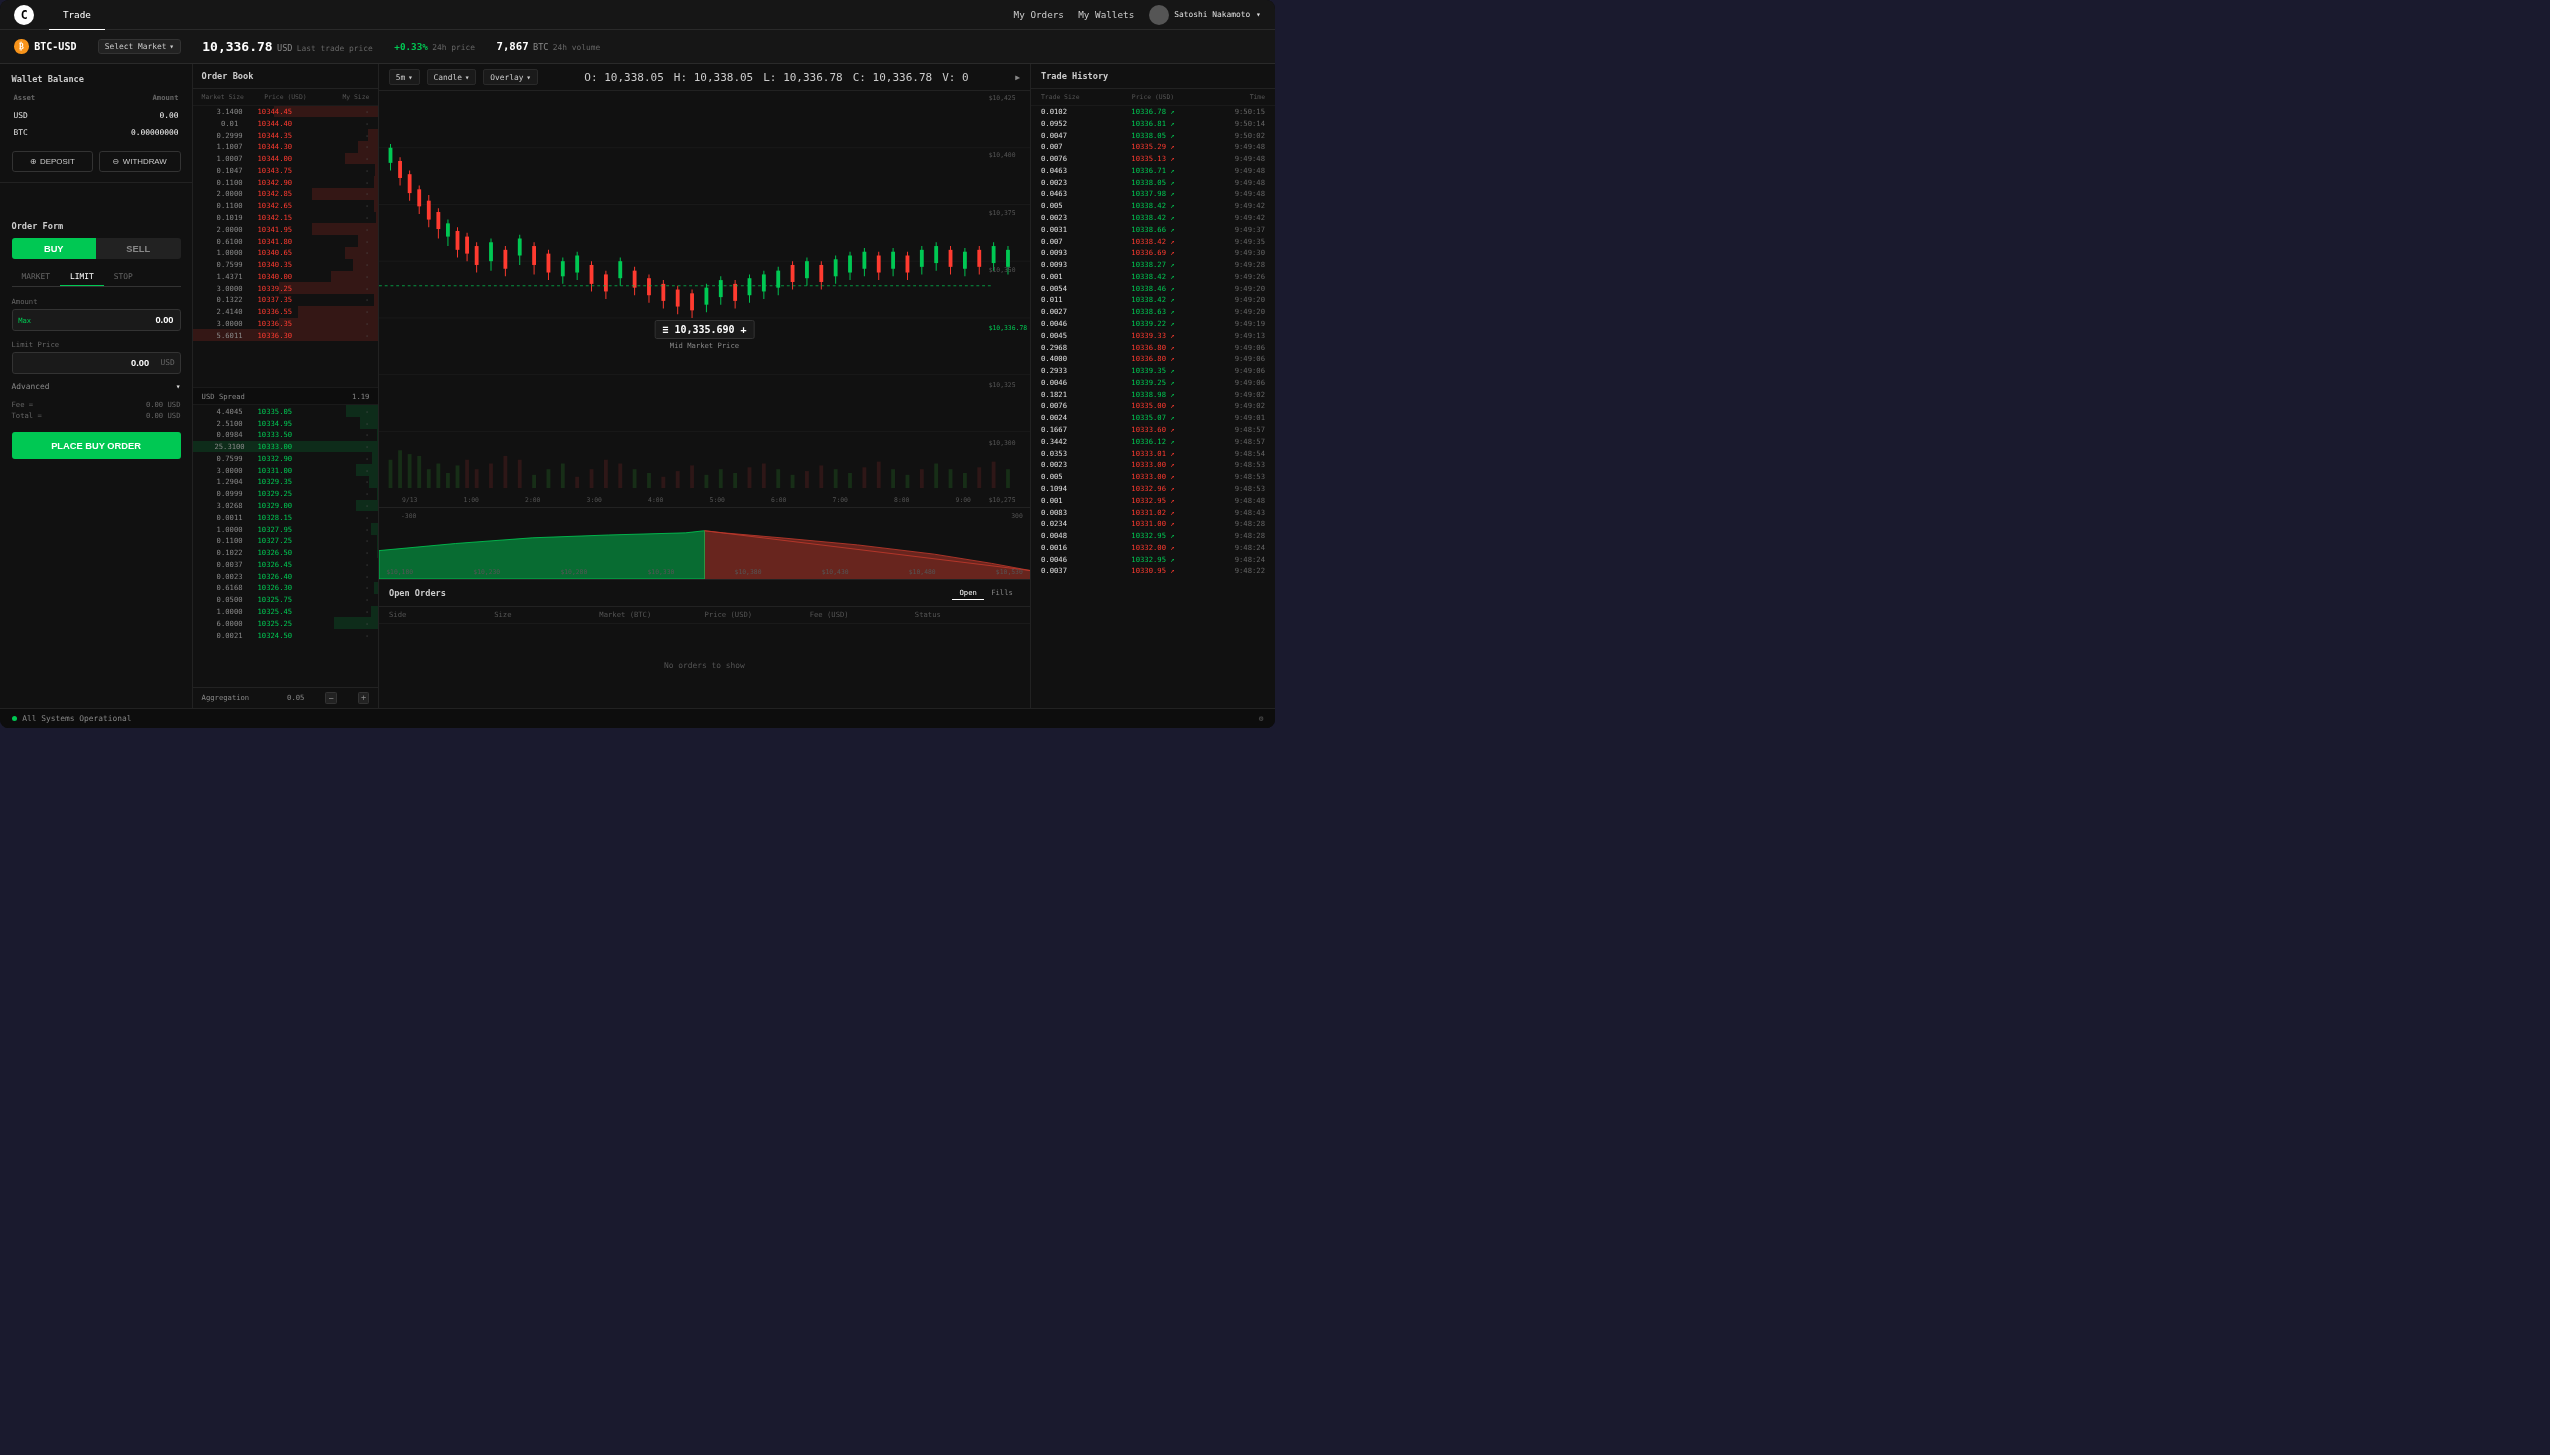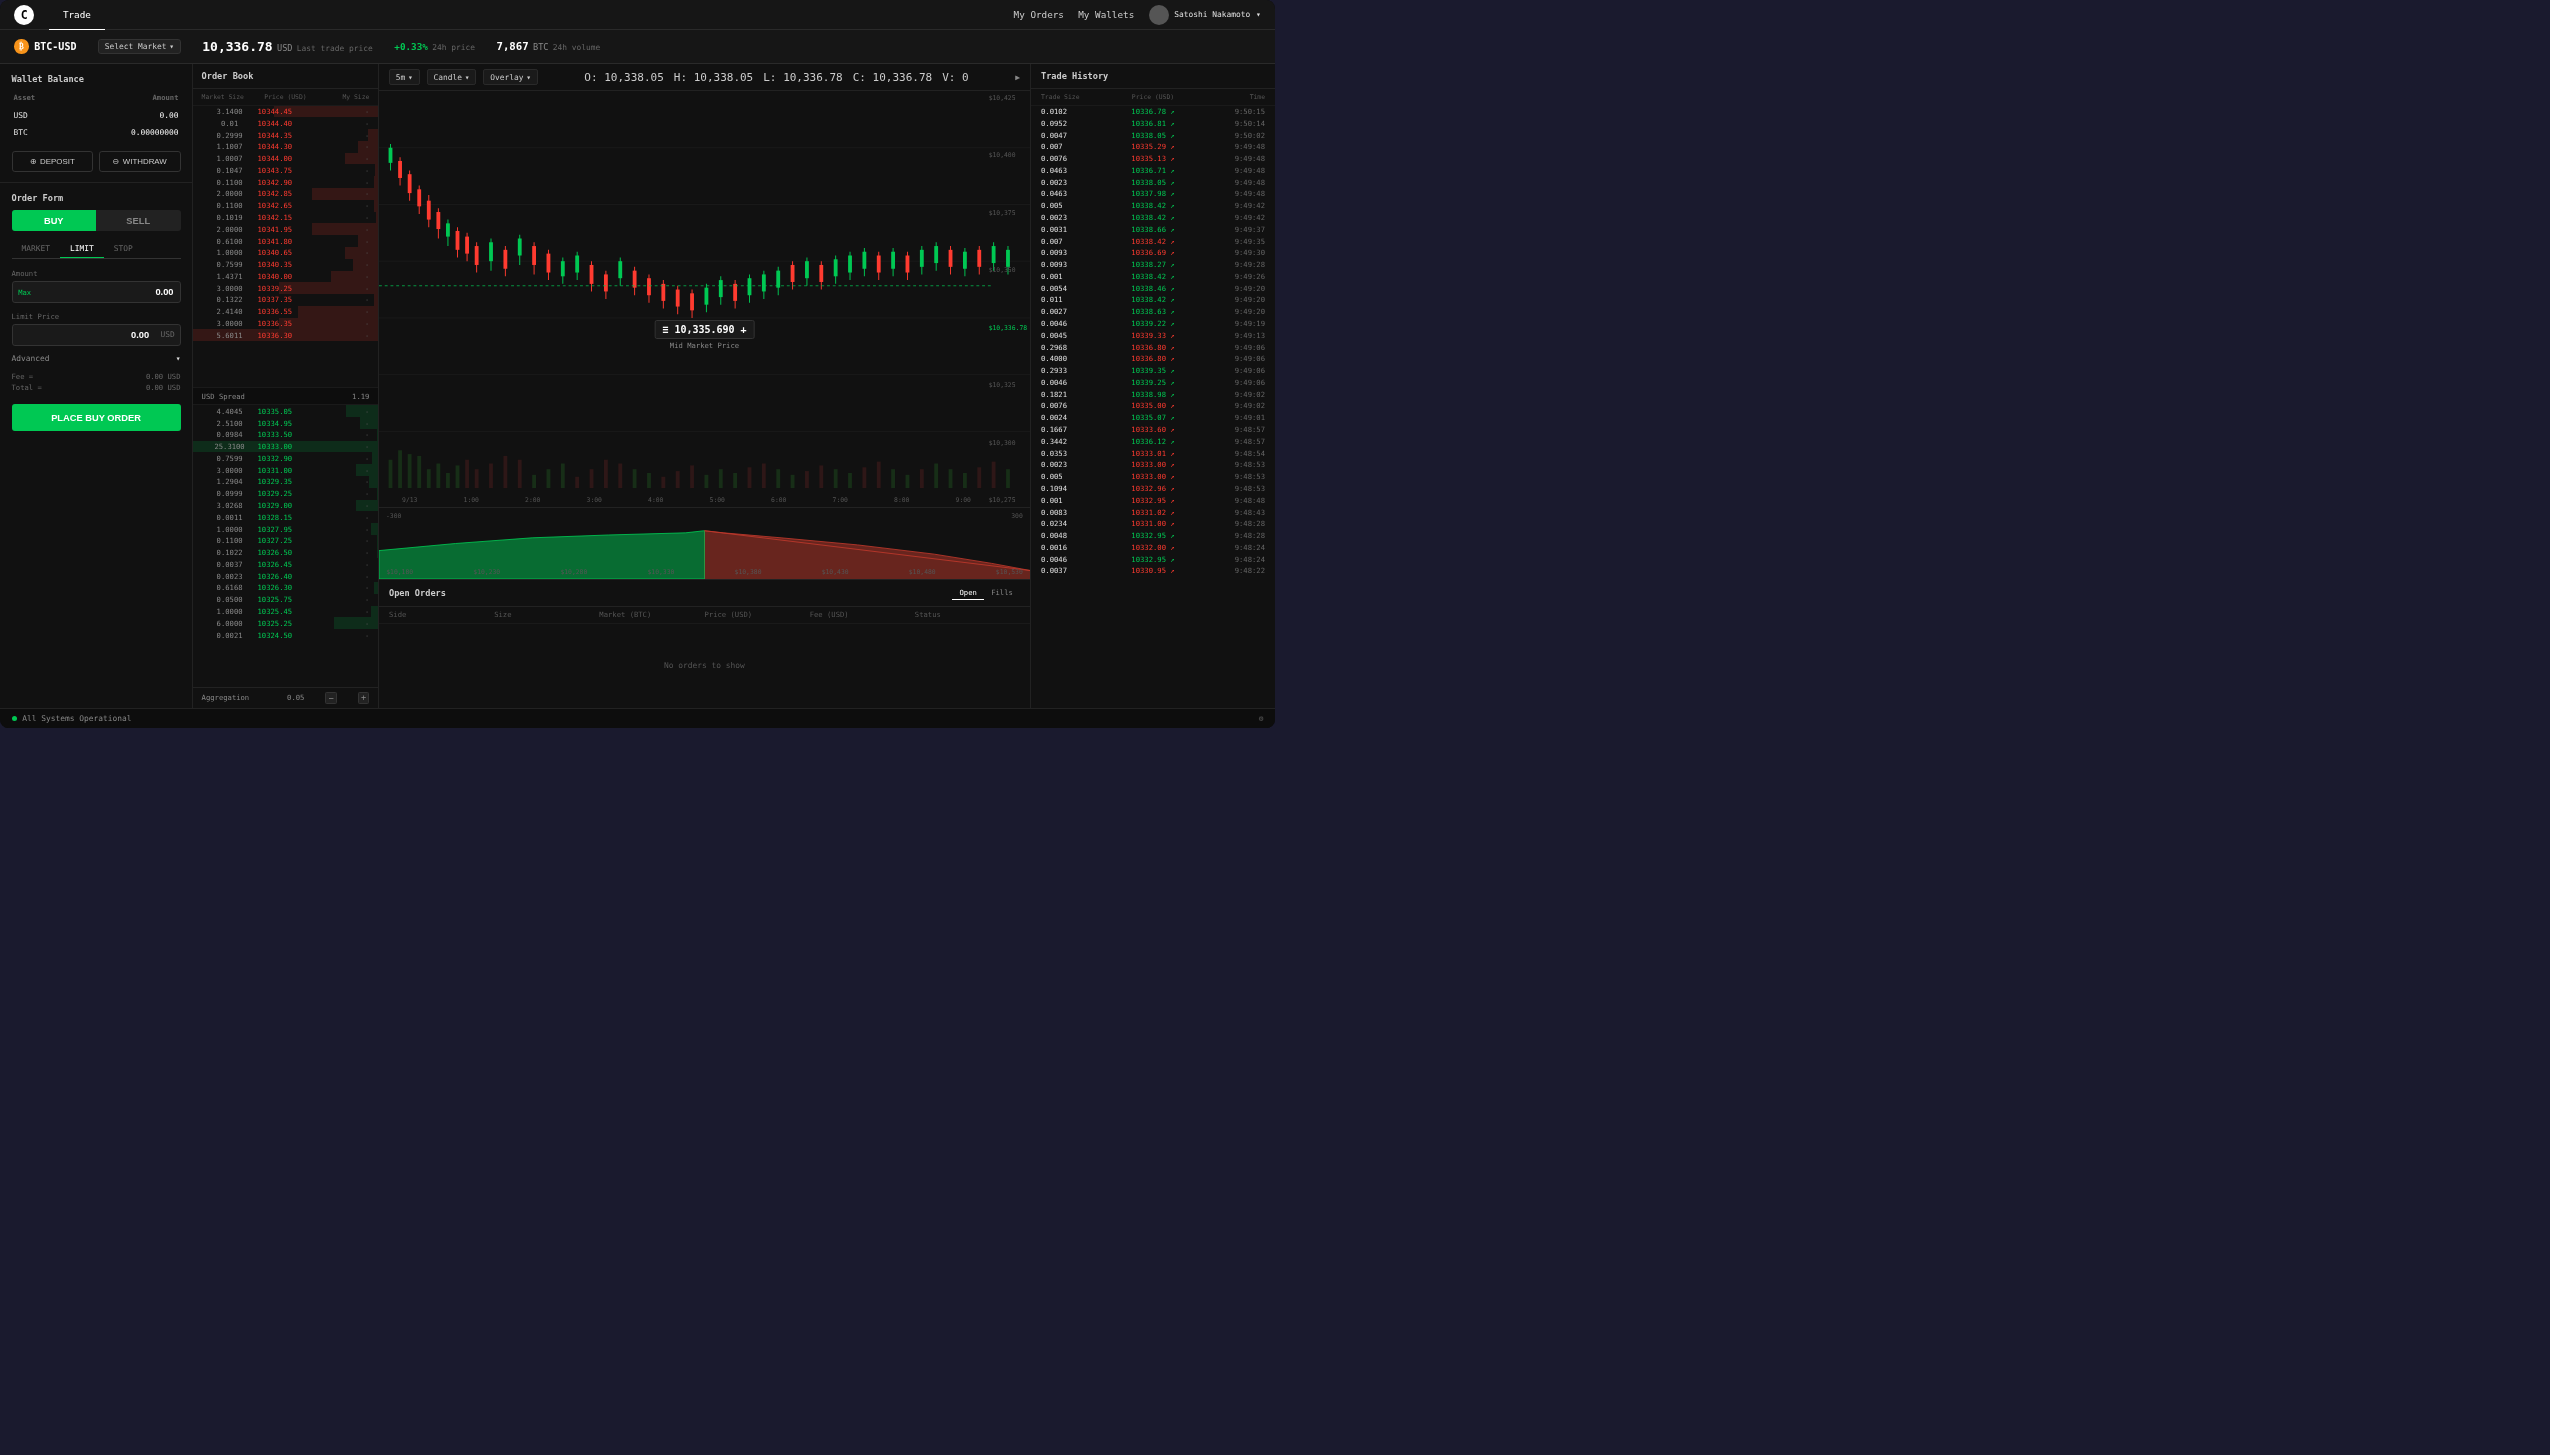--- a/index.html
+++ b/index.html
@@ -168,20 +168,21 @@
       overflow: hidden;
     }
     
     .left-panel {
       width: 193px;
       background: #111;
       border-right: 0.7px solid #222;
       display: flex;
       flex-direction: column;
       flex-shrink: 0;
+      gap: 28px;
     }
     .panel-section {
       padding: 10px 11.5px;
       border-bottom: 0.7px solid #222;
     }
     .panel-title {
       font-size: 8.6px;
       font-weight: 600;
       color: #ccc;
       margin-bottom: 7.2px;
@@ -1263,21 +1264,21 @@
         <div style="position:absolute;bottom:2.9px;left:0;right:0;display:flex;justify-content:space-between;padding:0 7.2px;">
           <span style="font-size:6.4px;color:#555;">$10,180</span>
           <span style="font-size:6.4px;color:#555;">$10,230</span>
           <span style="font-size:6.4px;color:#555;">$10,280</span>
           <span style="font-size:6.4px;color:#555;">$10,330</span>
           <span style="font-size:6.4px;color:#555;">$10,380</span>
           <span style="font-size:6.4px;color:#555;">$10,430</span>
           <span style="font-size:6.4px;color:#555;">$10,480</span>
           <span style="font-size:6.4px;color:#555;">$10,530</span>
         </div>
-        <div style="position:absolute;top:4.3px;left:7px;font-size:6.4px;color:#555;">-300</div>
+        <div style="position:absolute;top:4.3px;left:22px;font-size:6.4px;color:#555;">-300</div>
         <div style="position:absolute;top:4.3px;right:7.2px;font-size:6.4px;color:#555;">300</div>
       </div>
 
       <div class="open-orders-panel">
         <div class="oo-header">
           <span class="oo-title">Open Orders</span>
           <div class="oo-tabs">
             <div class="oo-tab active">Open</div>
             <div class="oo-tab">Fills</div>
           </div>

